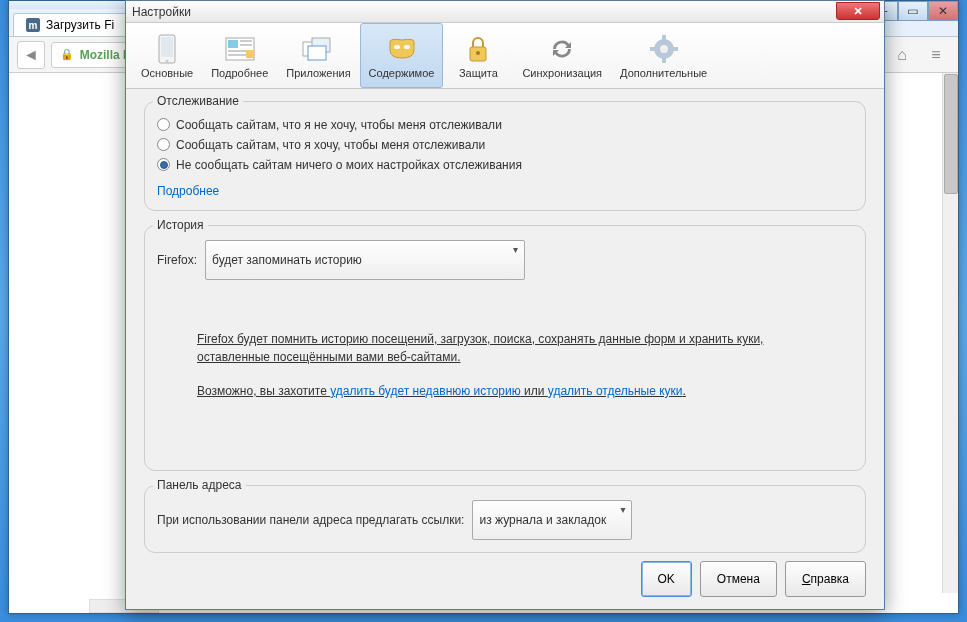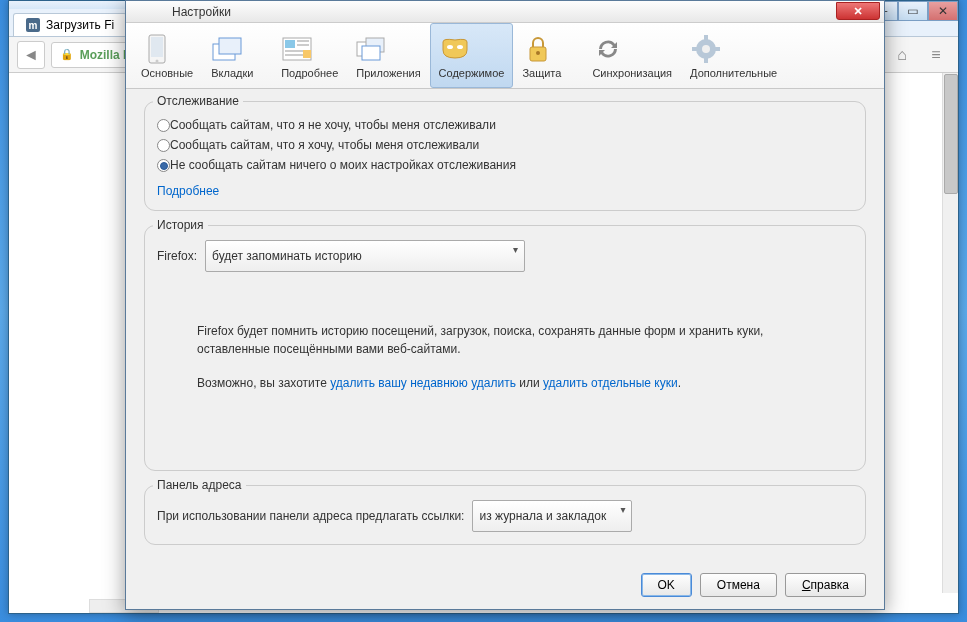--- a/index.html
+++ b/index.html
@@ -22,54 +22,54 @@
   .bg-right-icons { display: flex; gap: 6px; }
   .bg-right-icon { width: 28px; height: 28px; display: flex; align-items: center; justify-content: center; color: #888; font-size: 16px; }
   .bg-content { position: absolute; top: 72px; left: 0; right: 0; bottom: 0; background: #fff; }
   .bg-scrollbar { position: absolute; right: 0; top: 72px; bottom: 20px; width: 16px; background: #f0f0f0; border-left: 1px solid #ddd; }
   .bg-scroll-thumb { width: 14px; height: 120px; background: #c8c8c8; border: 1px solid #aaa; border-radius: 2px; margin: 1px; }
   .bg-footer-stub { position:absolute; bottom: 0; left: 80px; width: 70px; height: 14px; background:#eee; border:1px solid #ddd;}
 
   
   .dialog { position: absolute; top: 0; left: 125px; width: 760px; height: 610px; background: #f0f0f0; border: 1px solid #5a7a9a; box-shadow: 0 4px 20px rgba(0,0,0,0.4); }
   .dlg-titlebar { height: 22px; background: linear-gradient(to bottom, #fdfdfd, #e8e8e8); border-bottom: 1px solid #ccc; display: flex; align-items: center; padding: 0 6px; position: relative; }
-  .dlg-title { font-size: 12px; color: #333; margin-left: 40px; }
+  .dlg-title { font-size: 12px; color: #333; }
   .dlg-close { position: absolute; right: 4px; top: 1px; width: 44px; height: 18px; background: linear-gradient(to bottom, #e77, #c33); border: 1px solid #a22; border-radius: 0 0 3px 3px; color: #fff; display: flex; align-items: center; justify-content: center; font-size: 11px; font-weight: bold; }
 
   .dlg-tabs { height: 66px; background: linear-gradient(to bottom, #fff, #f4f4f4); border-bottom: 1px solid #c8c8c8; display: flex; align-items: stretch; padding: 0 6px; }
-  .dlg-tab { display: flex; flex-direction: column; align-items: flex-start; justify-content: center; padding: 4px 8px; min-width: 70px; cursor: pointer; border: 1px solid transparent; border-radius: 3px; gap: 2px; }
+  .dlg-tab { display: flex; flex-direction: column; align-items: center; justify-content: center; padding: 4px 8px; min-width: 70px; cursor: pointer; border: 1px solid transparent; border-radius: 3px; gap: 2px; }
   .dlg-tab.active { background: linear-gradient(to bottom, #d8e8f8, #c0d8f0); border: 1px solid #9ab8d8; }
   .dlg-tab-icon { width: 32px; height: 32px; display: flex; align-items: center; justify-content: center; }
   .dlg-tab-label { font-size: 11px; color: #333; white-space: nowrap; }
 
   .dlg-body { padding: 12px 18px; font-size: 12px; color: #333; }
 
   .fieldset { border: 1px solid #ccc; border-radius: 11px; padding: 10px 12px 12px; margin-bottom: 14px; background: #f0f0f0; position: relative; }
   .fieldset.history { height: 246px; }
   .fieldset-legend { position: absolute; top: -8px; left: 8px; background: #f0f0f0; padding: 0 4px; font-size: 12px; }
 
-  .radio-row { display: flex; align-items: flex-end; margin: 6px 0; }
+  .radio-row { display: flex; align-items: flex-start; gap: 6px; margin: 6px 0; }
   .radio { width: 13px; height: 13px; border: 1px solid #888; border-radius: 50%; background: #fff; display: inline-flex; align-items: center; justify-content: center; }
   .radio.checked::after { content: ""; width: 6px; height: 6px; background: #3a6aa8; border-radius: 50%; border:1px solid #2a5a98; }
   .radio-label { font-size: 12px; }
 
   .link { color: #0066cc; cursor: pointer; font-size: 12px; margin-top: 6px; display: inline-block; }
 
   .select-row { display: flex; align-items: center; gap: 8px; margin-top: 4px; }
   .select-label { font-size: 12px; }
-  .select { height: 32px; border: 1px solid #aaa; background: linear-gradient(to bottom, #fff, #eee); border-radius: 2px; padding: 0 20px 0 6px; font-size: 12px; position: relative; display: inline-flex; align-items: center; min-width: 200px; }
+  .select { height: 40px; border: 1px solid #aaa; background: linear-gradient(to bottom, #fff, #eee); border-radius: 2px; padding: 0 20px 0 6px; font-size: 12px; position: relative; display: inline-flex; align-items: center; min-width: 200px; }
   .select.wide { min-width: 320px; }
   .select::after { content: "▾"; position: absolute; right: 6px; top: 3px; font-size: 10px; color: #555; }
 
   .history-text { font-size: 12px; color: #333; line-height: 1.5; margin: 50px 20px 0 40px; }
-  .history-text p { margin-bottom: 16px; }
+  .history-text p { margin-bottom: 16px; text-decoration: underline; }
   .inline-link { color: #0066cc; cursor: pointer; }
 
   .dlg-buttons { position: absolute; bottom: 12px; right: 18px; display: flex; gap: 8px; }
-  .btn { height: 24px; padding: 0 16px; border: 1px solid #999; border-radius: 3px; background: linear-gradient(to bottom, #fefefe, #e8e8e8); font-size: 12px; display: inline-flex; align-items: center; justify-content: center; cursor: pointer; }
+  .btn { height: 36px; padding: 0 16px; border: 1px solid #999; border-radius: 3px; background: linear-gradient(to bottom, #fefefe, #e8e8e8); font-size: 12px; display: inline-flex; align-items: center; justify-content: center; cursor: pointer; }
   .btn.default { border: 1px solid #4a8ad8; box-shadow: 0 0 0 1px #8ab8e8 inset; }
   .underline-first::first-letter { text-decoration: underline; }
 </style>
 </head>
 <body>
 
 <div class="bg-window">
   <div class="bg-sysbuttons">
     <div class="bg-sysbtn">─</div>
     <div class="bg-sysbtn">▭</div>
@@ -109,29 +109,20 @@
   <div class="dlg-tabs">
     <div class="dlg-tab">
       <span class="dlg-tab-icon">
         <svg width="28" height="32" viewBox="0 0 28 32">
             <rect x="6" y="2" width="16" height="28" rx="2" fill="#f5f5f5" stroke="#aaa"></rect>
             <rect x="8" y="4" width="12" height="20" fill="#e0e8f0"></rect>
             <circle cx="14" cy="28" r="1.5" fill="#ccc"></circle>
           </svg>
       </span>
       <span class="dlg-tab-label">Основные</span>
-    </div>
-    <div class="dlg-tab">
-      <span class="dlg-tab-icon">
-        <svg width="32" height="26" viewBox="0 0 32 26">
-            <rect x="2" y="8" width="22" height="16" fill="#fff" stroke="#6a9ad8"></rect>
-            <rect x="8" y="2" width="22" height="16" fill="#e8f0fa" stroke="#6a9ad8"></rect>
-          </svg>
-      </span>
-      <span class="dlg-tab-label">Вкладки</span>
     </div>
     <div class="dlg-tab">
       <span class="dlg-tab-icon">
         <svg width="32" height="26" viewBox="0 0 32 26">
             <rect x="2" y="2" width="28" height="22" fill="#fff" stroke="#aaa"></rect>
             <rect x="4" y="4" width="10" height="8" fill="#8ac8e8"></rect>
             <rect x="16" y="4" width="12" height="2" fill="#ccc"></rect>
             <rect x="16" y="8" width="12" height="2" fill="#ccc"></rect>
             <rect x="4" y="14" width="24" height="2" fill="#ccc"></rect>
             <rect x="4" y="18" width="24" height="2" fill="#ccc"></rect>
@@ -219,21 +210,21 @@
       <span class="fieldset-legend">История</span>
       <div class="select-row">
         <span class="select-label">Firefox:</span>
         <div class="select wide">
           <span>будет запоминать историю</span>
         </div>
       </div>
       <div class="history-text">
         <p>Firefox будет помнить историю посещений, загрузок, поиска, сохранять данные форм и хранить куки, оставленные посещёнными вами веб-сайтами.</p>
         <p>
-          <span>Возможно, вы захотите </span><span class="inline-link">удалить вашу недавнюю удалить</span><span> или </span><span class="inline-link">удалить отдельные куки</span><span>.</span>
+          <span>Возможно, вы захотите </span><span class="inline-link">удалить будет недавнюю историю</span><span> или </span><span class="inline-link">удалить отдельные куки</span><span>.</span>
         </p>
       </div>
     </div>
 
     <div class="fieldset">
       <span class="fieldset-legend">Панель адреса</span>
       <div class="select-row">
         <span class="select-label">При использовании панели адреса предлагать ссылки:</span>
         <div class="select" style="min-width:160px">
           <span>из журнала и закладок</span>

